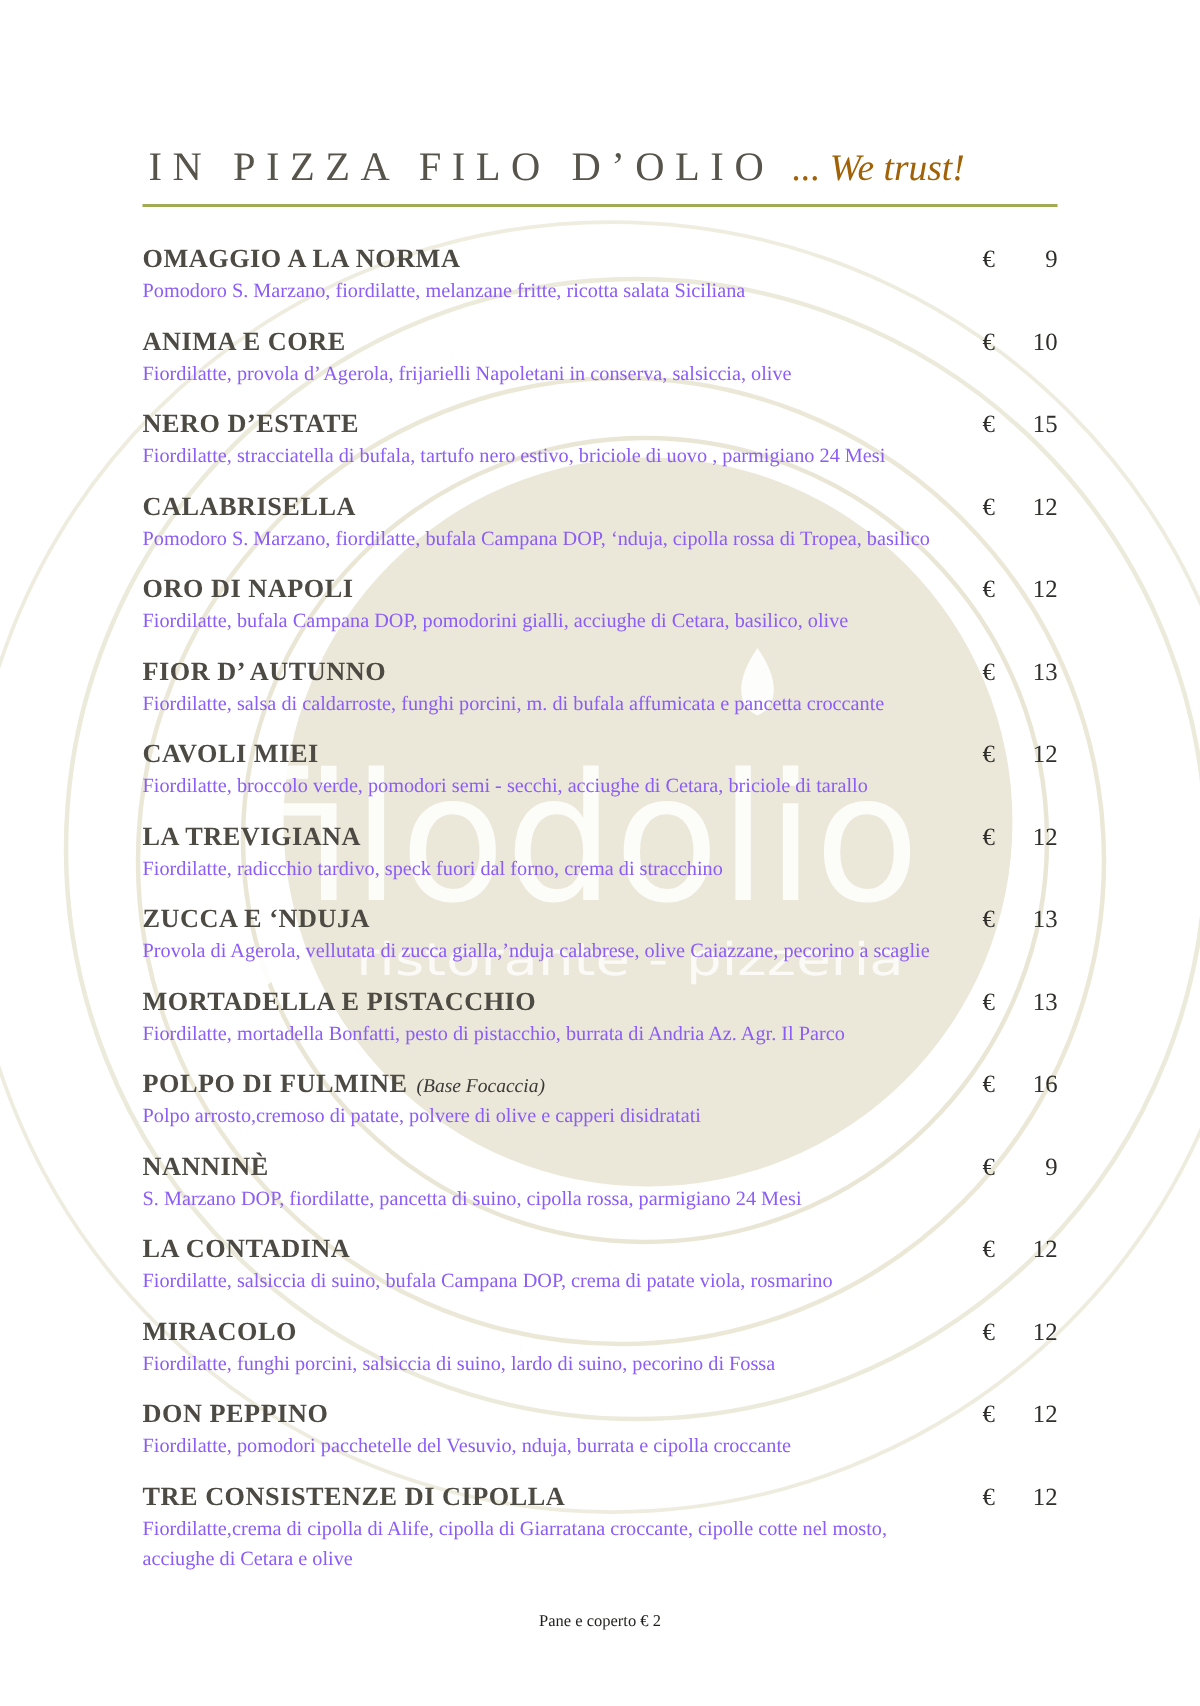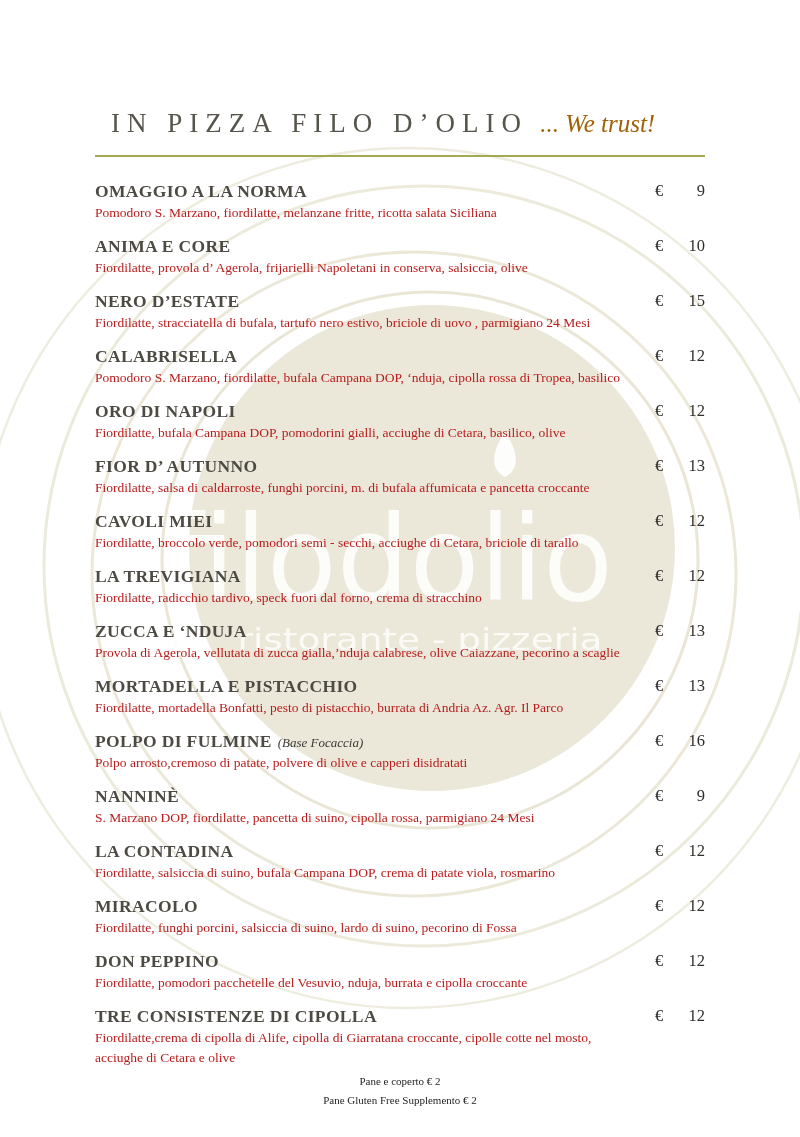--- a/index.html
+++ b/index.html
@@ -3,45 +3,45 @@
 <meta charset="utf-8">
 <style>
   html,body { margin:0; padding:0; background:#ffffff; }
   .page {
     position:relative; width:800px; height:1137px; background:#ffffff;
     overflow:hidden; font-family:"Liberation Serif", serif;
   }
   .watermark { position:absolute; left:0; top:0; z-index:0; pointer-events:none; }
   .content { position:relative; z-index:1; padding:92px 95px 0 95px; }
 
-  .masthead { display:flex; align-items:center; margin:16px; }
+  .masthead { display:flex; align-items:flex-end; margin:4px; }
   .masthead .title {
     font-size:27px; font-weight:normal; letter-spacing:0.26em;
     color:#57544c; white-space:nowrap;
   }
   .masthead .suffix {
     font-size:25px; font-style:italic; color:#a16207;
     margin-left:12px; white-space:nowrap;
   }
   .divider { height:1.5px; background:#a3aa54; margin-top:9px; width:610px; }
 
   .items { margin-top:24px; width:610px; }
   .item { margin-bottom:13px; }
-  .item .row { display:flex; justify-content:space-between; align-items:flex-start; line-height:20px; }
+  .item .row { display:flex; justify-content:space-between; align-items:center; line-height:20px; }
   .item .name {
     font-weight:bold; font-size:17.5px; letter-spacing:0.02em; color:#4c4a43;
   }
   .item .note { font-style:italic; font-size:13px; color:#3a3936; margin-left:6px; }
   .item .price {
     display:flex; justify-content:space-between; width:50px; flex-shrink:0;
     font-size:16.5px; color:#2f2e2b;
   }
   .item .price .val { text-align:right; }
   .item .desc {
-    font-size:13.5px; line-height:20px; color:#b91c1c; max-width:640px;
+    font-size:13.5px; line-height:20px; color:#8b5cf6; max-width:640px;
   }
 
   .footer {
     position:absolute; left:0; right:0; top:1072px; z-index:1;
     text-align:center; font-size:11px; line-height:19px; color:#1f1f1d;
   }
 </style>
 </head>
 <body>
 
@@ -292,16 +292,15 @@
     </div>
     <div class="desc">Fiordilatte,crema di cipolla di Alife, cipolla di Giarratana croccante, cipolle cotte nel mosto,</div>
     <div class="desc">acciughe di Cetara e olive</div>
   </div>
 </div>
 
   </div>
 
   <div class="footer">
     <div>Pane e coperto  € 2</div>
-    <div>Pane Gluten Free Supplemento € 2</div>
   </div>
 
 </div>
 
 </body></html>

